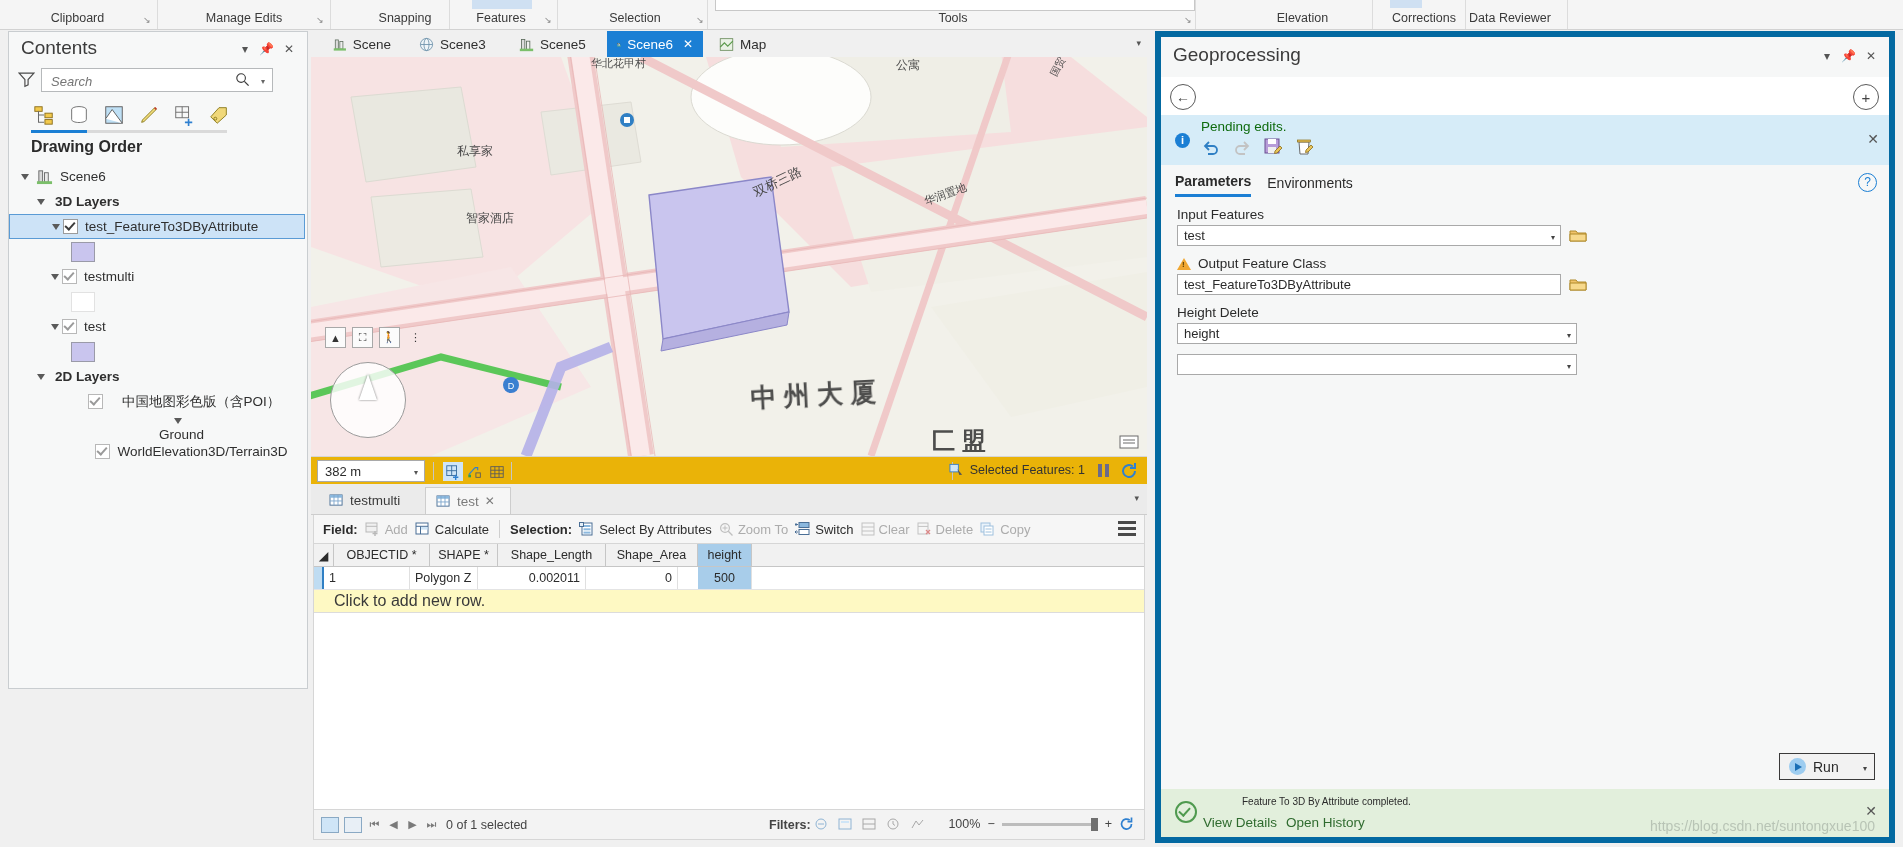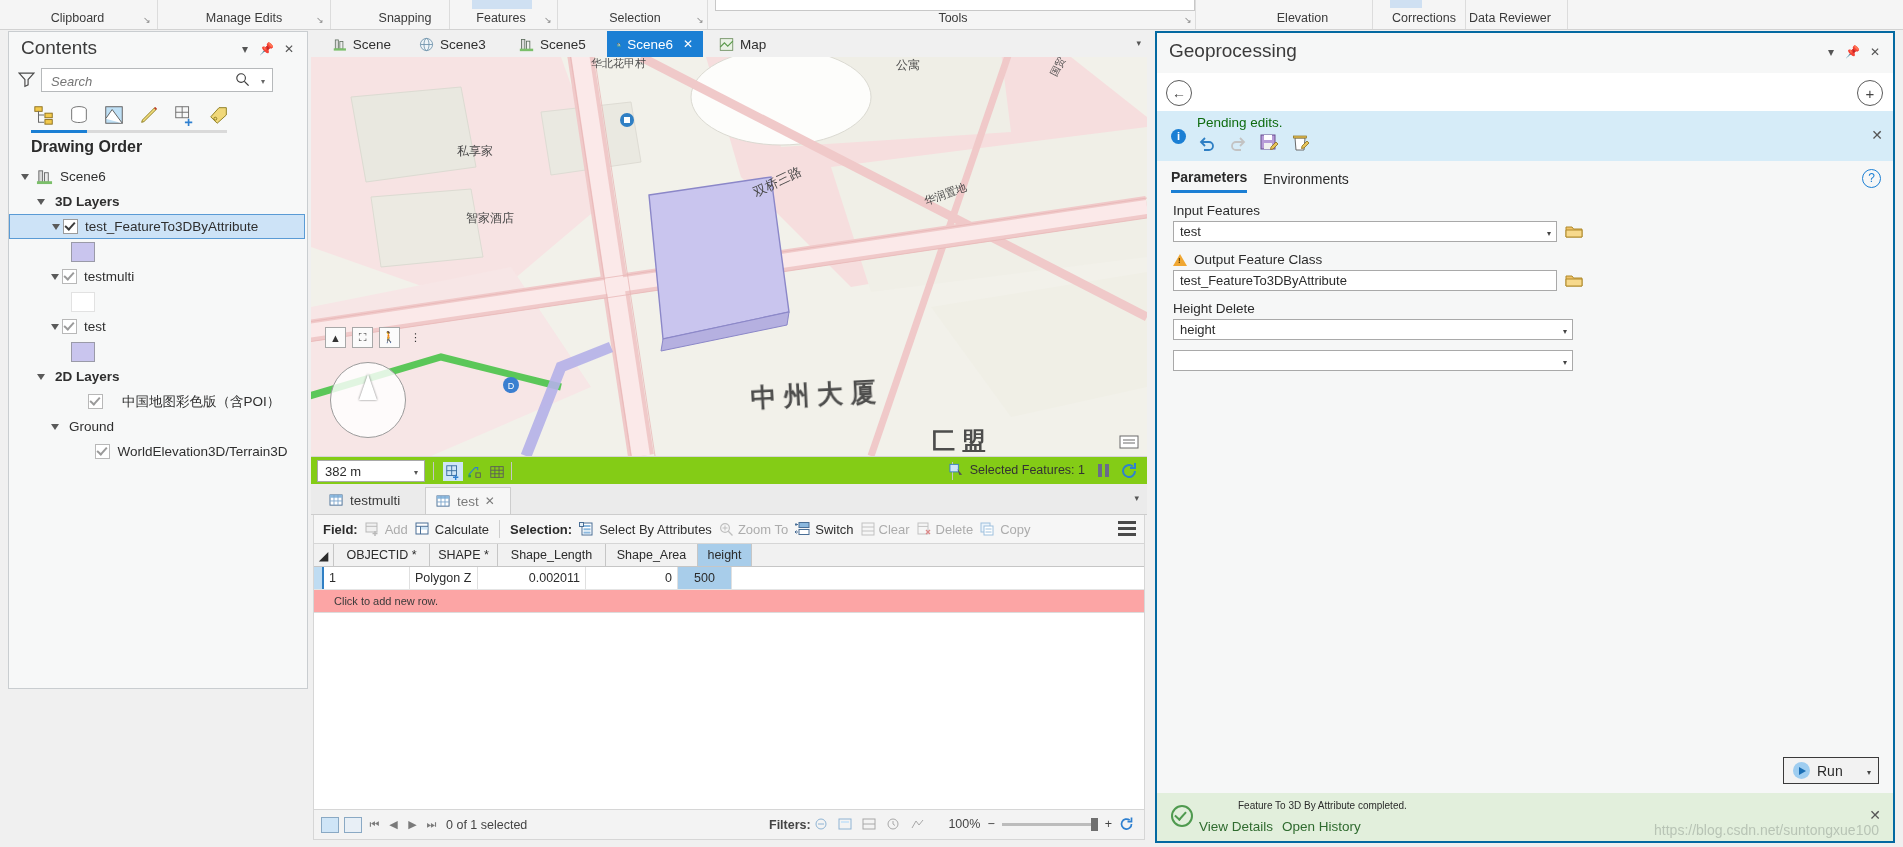--- a/index.html
+++ b/index.html
@@ -62,21 +62,21 @@
   
   .mapview{position:absolute;left:311px;top:57px;width:836px;height:399px;overflow:hidden;background:#f3f2ec;}
   .mapcanvas{position:absolute;left:0;top:0;width:836px;height:399px;}
   .map-overlay-btns{position:absolute;left:14px;top:270px;display:flex;gap:6px;align-items:center;}
   .mo-btn{width:19px;height:19px;background:#fbfbfb;border:1px solid #a8a8a8;display:flex;align-items:center;justify-content:center;font-size:11px;color:#333;cursor:pointer;}
   .compass{position:absolute;left:19px;top:305px;width:74px;height:74px;border-radius:50%;background:rgba(255,255,255,0.82);border:1px solid #9b9b9b;}
   .compass .needle{position:absolute;left:50%;top:11px;transform:translateX(-50%);width:0;height:0;border-left:9px solid transparent;border-right:9px solid transparent;border-bottom:26px solid #fff;filter:drop-shadow(0 0 1px #777);}
   .map-corner{position:absolute;right:8px;bottom:6px;width:20px;height:17px;}
 
   
-  .mapstatus{position:absolute;left:311px;top:456px;width:836px;height:28px;background:#84cc16;border-top:1px solid #d6d6d6;}
+  .mapstatus{position:absolute;left:311px;top:456px;width:836px;height:28px;background:#eab308;border-top:1px solid #d6d6d6;}
   .scalebox{position:absolute;left:6px;top:3px;width:108px;height:22px;background:#fff;border:1px solid #a9a9a9;box-sizing:border-box;display:flex;align-items:center;}
   .scalebox span{margin-left:7px;font-size:13px;}
   .scalebox .c{position:absolute;right:6px;top:7px;font-size:8px;color:#555;}
   .msep{position:absolute;top:5px;width:1px;height:18px;background:#c6c6c6;}
   .mbtn{position:absolute;top:5px;width:20px;height:19px;display:flex;align-items:center;justify-content:center;cursor:pointer;}
   .mbtn.sel{background:#cfe5f7;}
   .selfeat{position:absolute;right:62px;top:6px;font-size:12.5px;color:#333;display:flex;align-items:center;gap:6px;}
   .pausebtn{position:absolute;right:36px;top:6px;width:14px;height:15px;cursor:pointer;}
   .refbtn{position:absolute;right:9px;top:5px;width:18px;height:18px;cursor:pointer;}
 
@@ -93,33 +93,33 @@
   .tb-sep{width:1px;height:18px;background:#cfcfcf;margin:0 3px;}
   .hamb{position:absolute;right:8px;top:6px;width:18px;height:14px;cursor:pointer;}
   .hamb i{display:block;height:3px;background:#4a4a4a;margin-bottom:3px;}
   .grid{position:absolute;left:2px;top:60px;width:832px;height:266px;background:#fff;border:1px solid #d6d6d6;border-top:none;box-sizing:border-box;}
   .ghead{display:flex;height:22px;background:#f1f1f1;border-bottom:1px solid #c6c6c6;}
   .gh{border-right:1px solid #c6c6c6;font-size:12.5px;display:flex;align-items:center;justify-content:center;box-sizing:border-box;color:#2b2b2b;}
   .gh.hsel{background:#a8cdea;}
   .grow{display:flex;height:22px;border-bottom:1px solid #e4e4e4;}
   .gc{border-right:1px solid #e0e0e0;font-size:12.5px;display:flex;align-items:center;box-sizing:border-box;padding:0 5px;color:#2b2b2b;}
   .gc.num{justify-content:flex-end;}
-  .gc.csel{background:#a8cdea;justify-content:center;}
+  .gc.csel{background:#a8cdea;justify-content:center;margin-left:20px;}
   .rowsel{width:10px;background:#bfdcf2;border-right:2px solid #2f7fc4;box-sizing:border-box;}
-  .addrow{height:22px;display:flex;align-items:center;padding-left:20px;font-size:11px;color:#3a3a3a;background:#fca5a5;border-bottom:1px solid #dcdcdc;}
+  .addrow{height:22px;display:flex;align-items:center;padding-left:20px;font-size:16px;color:#3a3a3a;background:#fef9c3;border-bottom:1px solid #dcdcdc;}
   .tbl-foot{position:absolute;left:2px;top:326px;width:832px;height:30px;background:#f3f3f3;border:1px solid #d6d6d6;border-top:none;box-sizing:border-box;display:flex;align-items:center;font-size:12.5px;color:#444;}
   .tf-nav{display:flex;align-items:center;gap:6px;margin-left:6px;}
   .tf-nav i{width:13px;height:13px;display:inline-block;font-style:normal;color:#7a7a7a;font-size:11px;text-align:center;}
   .tf-ico{width:16px;height:14px;border:1px solid #8aa9c4;background:#cfe5f7;}
   .zoomfoot{position:absolute;right:10px;top:7px;display:flex;align-items:center;gap:7px;font-size:12.5px;}
   .zsl{width:96px;height:3px;background:#bcbcbc;position:relative;}
   .zsl b{position:absolute;right:0;top:-5px;width:7px;height:13px;background:#6f6f6f;}
 
   
-  .gp{position:absolute;left:1155px;top:31px;width:740px;height:812px;background:#f6f7f7;border:2px solid #0369a1;box-sizing:border-box;}
+  .gp{position:absolute;left:1155px;top:31px;width:740px;height:812px;background:#f6f7f7;border:6px solid #0369a1;box-sizing:border-box;}
   .gp-title{position:absolute;left:12px;top:7px;font-size:19px;color:#3b3b3b;}
   .gp-btn{position:absolute;top:11px;width:16px;height:16px;font-size:12px;color:#555;text-align:center;line-height:16px;cursor:pointer;}
   .gp-head{position:absolute;left:0;top:40px;width:100%;height:38px;background:#fff;border-bottom:1px solid #e2e2e2;}
   .backbtn{position:absolute;left:9px;top:7px;width:24px;height:24px;border:1px solid #5a5a5a;border-radius:50%;display:flex;align-items:center;justify-content:center;font-size:14px;color:#444;cursor:pointer;}
   .toolname{position:absolute;left:0;top:9px;width:100%;text-align:center;font-size:16.5px;color:#2f2f2f;}
   .plusbtn{position:absolute;right:10px;top:7px;width:24px;height:24px;border:1px solid #5a5a5a;border-radius:50%;display:flex;align-items:center;justify-content:center;font-size:15px;color:#444;cursor:pointer;}
   .gp-pending{position:absolute;left:0;top:78px;width:100%;height:50px;background:#d6ecf8;}
   .pend-i{position:absolute;left:14px;top:18px;width:15px;height:15px;border-radius:50%;background:#1b7fd4;color:#fff;font-size:11px;font-weight:bold;text-align:center;line-height:15px;}
   .pend-txt{position:absolute;left:40px;top:4px;font-size:13.5px;color:#0e6b0e;}
   .pend-tools{position:absolute;left:40px;top:22px;display:flex;gap:11px;align-items:center;}
@@ -286,21 +286,21 @@
         </div>
         <div class="trow" style="padding-left: 26px;">
           <span class="tw open"></span>
           <span class="tlabel bold">2D Layers</span>
         </div>
         <div class="trow" style="padding-left: 54px; gap: 12px;">
           <span class="tw" style="visibility: hidden;"></span>
           <span class="cbx on dim"></span>
           <span class="tlabel">中国地图彩色版（含POI）</span>
         </div>
-        <div class="trow" style="padding-left: 40px;">
+        <div class="trow" style="padding-left: 40px; flex-direction: column;">
           <span class="tw open"></span>
           <span class="tlabel">Ground</span>
         </div>
         <div class="trow" style="padding-left: 54px; justify-content: center;">
           <span class="tw" style="visibility: hidden;"></span>
           <span class="cbx on dim"></span>
           <span class="tlabel">WorldElevation3D/Terrain3D</span>
         </div>
       </div>
   </div>

